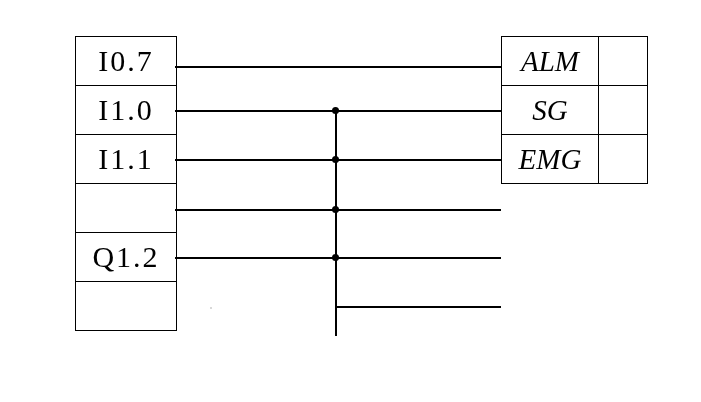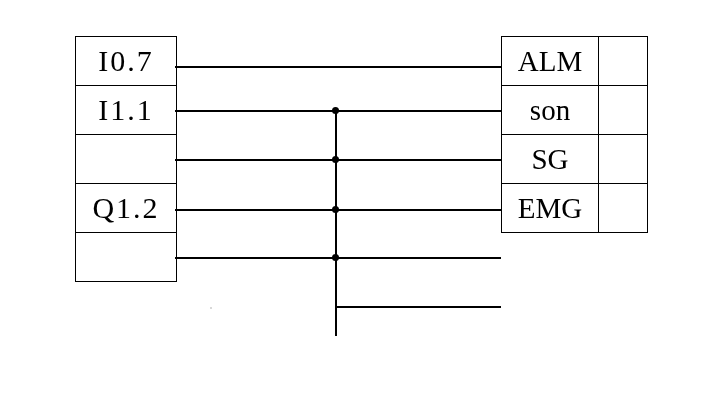--- a/index.html
+++ b/index.html
@@ -49,20 +49,21 @@
   }
   
   #drive-table {
     left: 501px;
     top: 36px;
     width: 144px;
   }
   #drive-table td.sig-cell {
     width: 96px;
     font-size: 29px;
+    font-style: italic;
   }
   #drive-table td.pin-cell {
     width: 48px;
   }
   
   .wire-h {
     position: absolute;
     height: 0;
     border-top: 2px solid #000000;
   }
@@ -89,42 +90,41 @@
 <body>
 
 <div id="canvas">
 
   <table id="plc-table" class="term-table">
     <tbody>
       <tr>
         <td class="plc-cell">I0.7</td>
       </tr>
       <tr>
+        <td class="plc-cell">I1.0</td>
+      </tr>
+      <tr>
         <td class="plc-cell">I1.1</td>
       </tr>
       <tr>
         <td class="plc-cell"></td>
       </tr>
       <tr>
         <td class="plc-cell">Q1.2</td>
       </tr>
       <tr>
         <td class="plc-cell"></td>
       </tr>
     </tbody>
   </table>
 
   <table id="drive-table" class="term-table">
     <tbody>
       <tr>
         <td class="sig-cell">ALM</td>
-        <td class="pin-cell"></td>
-      </tr>
-      <tr>
-        <td class="sig-cell">son</td>
         <td class="pin-cell"></td>
       </tr>
       <tr>
         <td class="sig-cell">SG</td>
         <td class="pin-cell"></td>
       </tr>
       <tr>
         <td class="sig-cell">EMG</td>
         <td class="pin-cell"></td>
       </tr>

